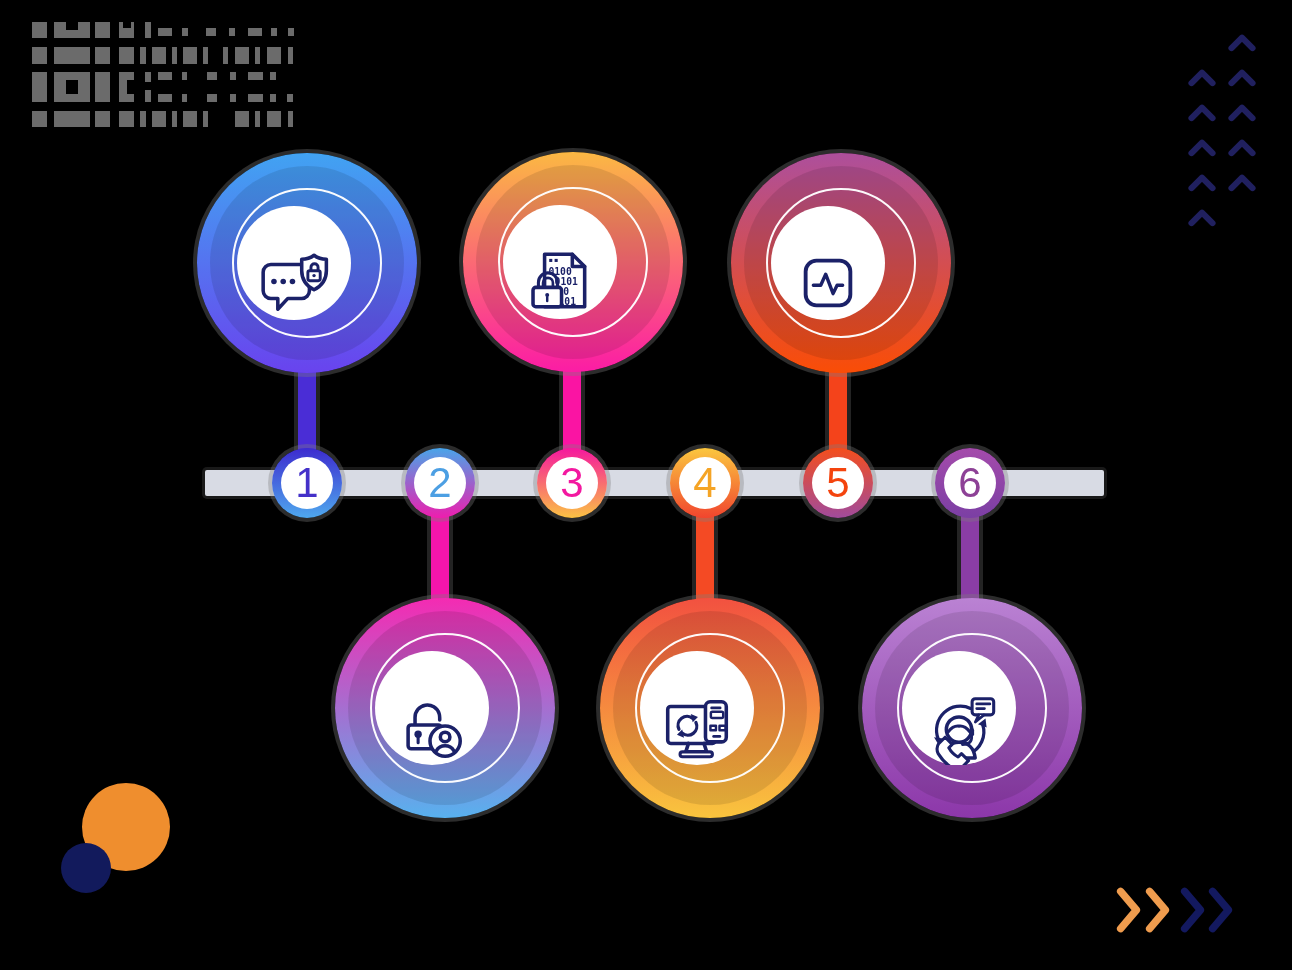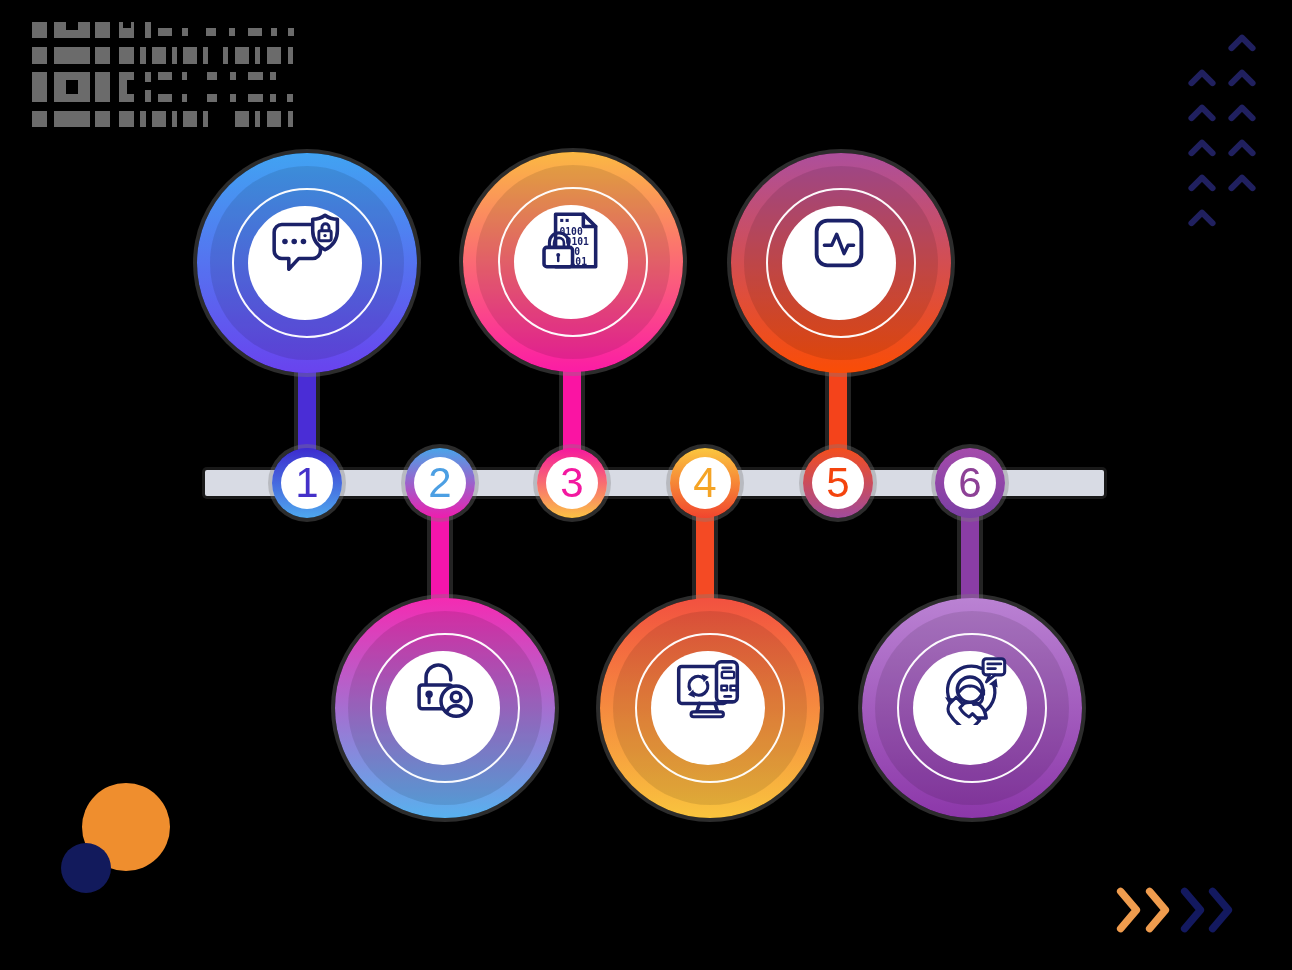--- a/index.html
+++ b/index.html
@@ -8,22 +8,22 @@
 
   
   .step{display:contents;}
   .bubble{position:absolute;width:220px;height:220px;border-radius:50%;
           background:linear-gradient(to bottom,var(--b1),var(--b2));
           box-shadow:0 0 0 4px rgba(125,125,125,.35);z-index:2;}
   .bubble-overlay{position:absolute;left:13px;top:13px;width:194px;height:194px;border-radius:50%;
           background:rgba(0,0,0,.10);}
   .bubble-ring{position:absolute;left:35px;top:35px;width:150px;height:150px;border-radius:50%;
           border:2.5px solid rgba(255,255,255,.97);box-sizing:border-box;}
-  .bubble-disc{position:absolute;left:51px;top:53px;width:114px;height:114px;border-radius:50%;
-          background:#fff;display:flex;align-items:flex-start;justify-content:center;}
+  .bubble-disc{position:absolute;left:40px;top:53px;width:114px;height:114px;border-radius:50%;
+          background:#fff;display:flex;align-items:flex-end;justify-content:center;}
   .icon{width:74px;height:74px;}
   .icon .s{fill:none;stroke:var(--ink);stroke-width:2.3;stroke-linecap:round;stroke-linejoin:round;}
   .icon .sw{fill:#fff;stroke:var(--ink);stroke-width:2.3;stroke-linecap:round;stroke-linejoin:round;}
   .icon .f{fill:var(--ink);stroke:none;}
   .icon text{fill:var(--ink);font-family:"DejaVu Sans Mono",monospace;font-weight:bold;font-size:6.3px;}
 
   
   .stub{position:absolute;width:18px;height:110px;border-radius:9px;background:var(--conn);
         box-shadow:0 0 0 4px rgba(125,125,125,.28);z-index:1;}
 

